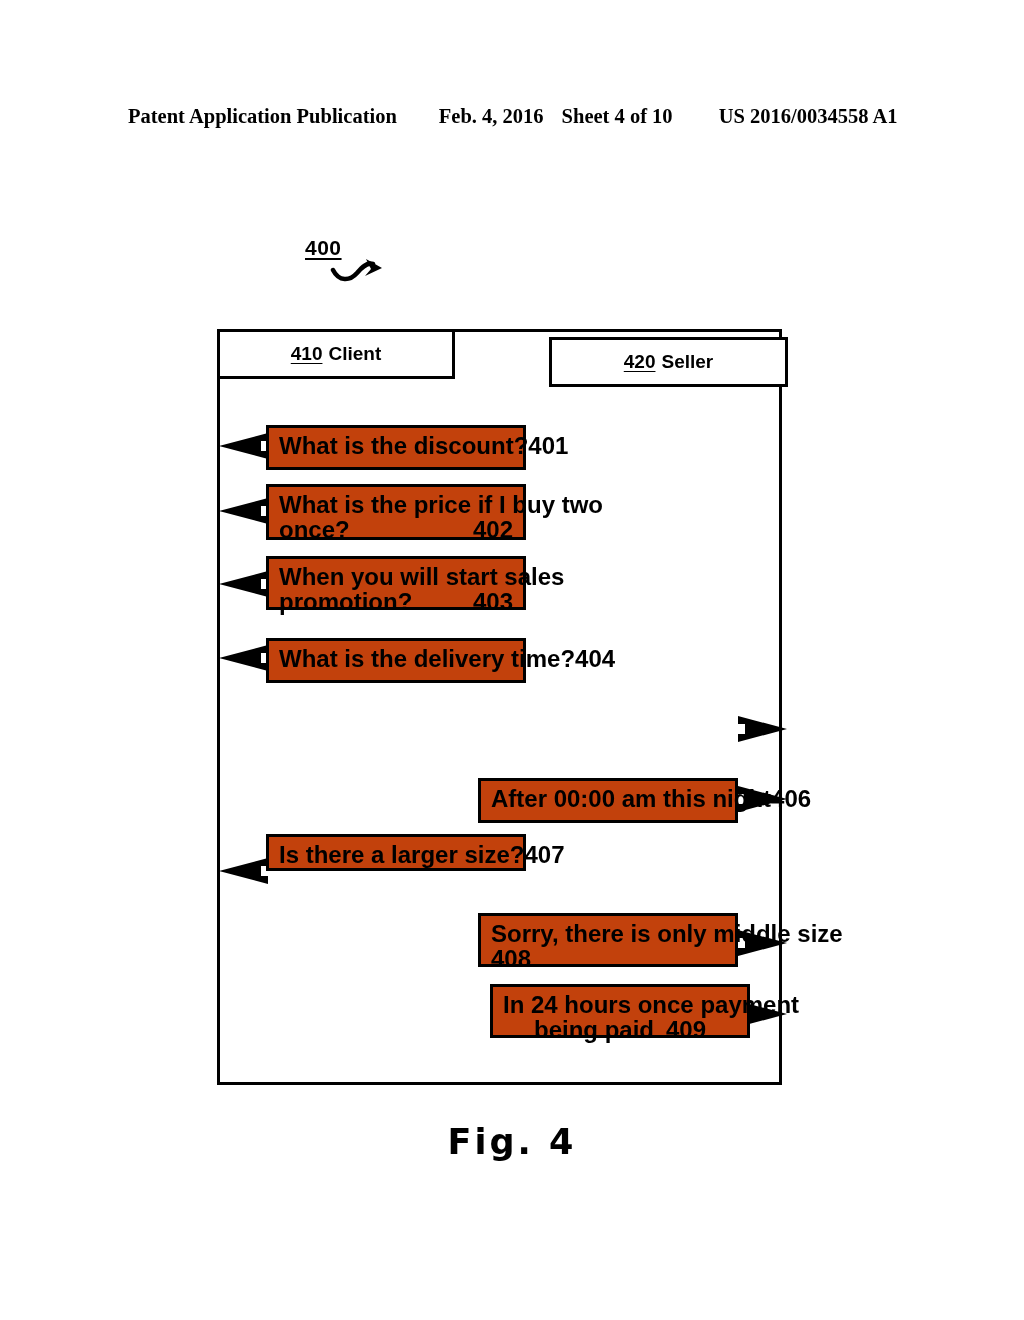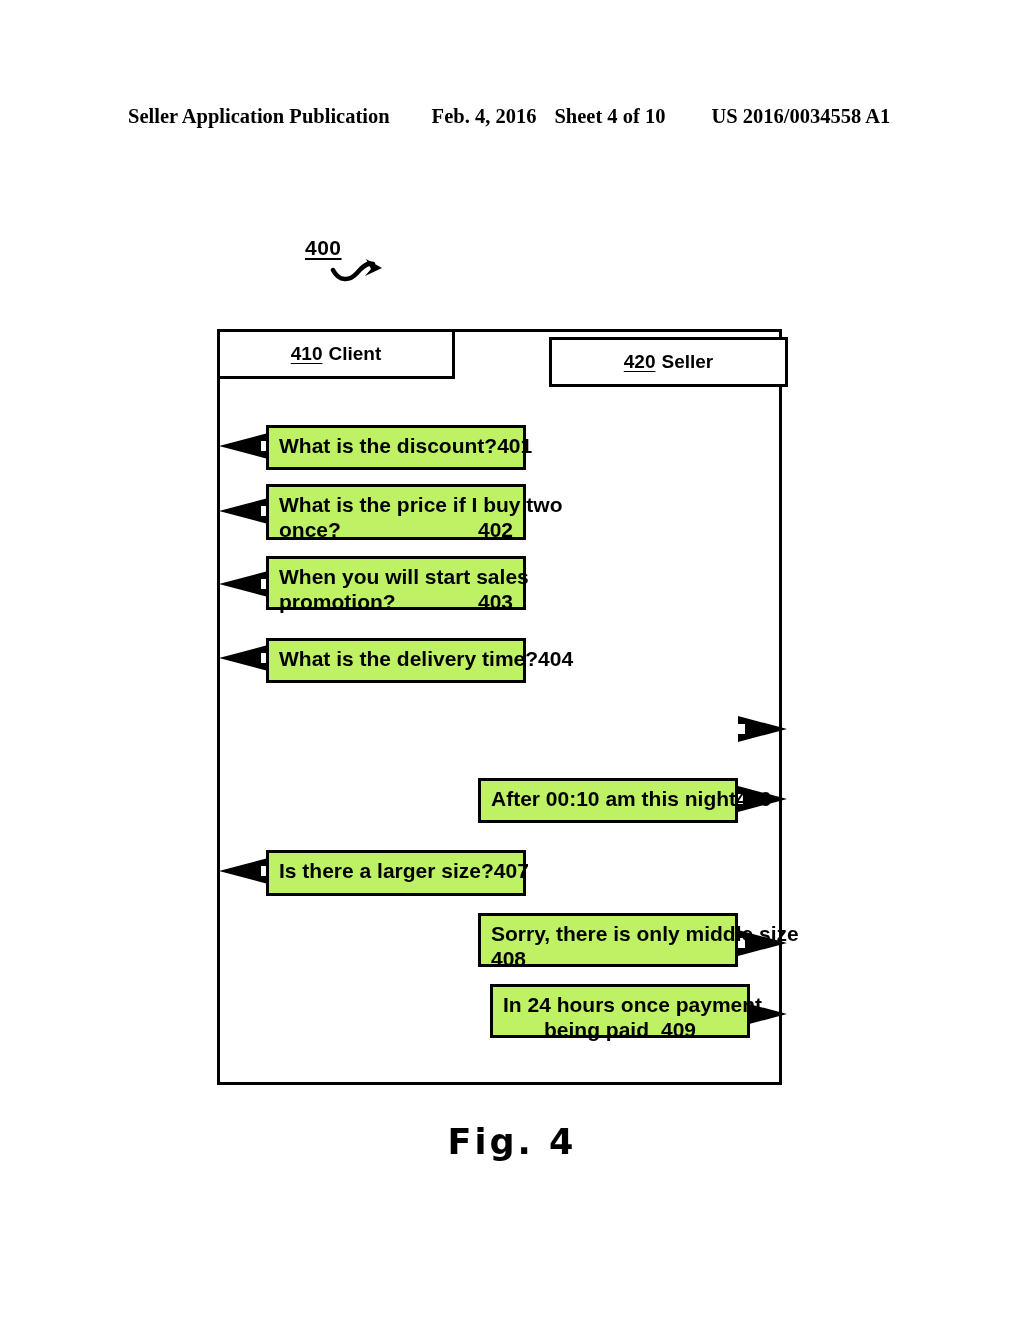--- a/index.html
+++ b/index.html
@@ -93,22 +93,22 @@
     left: 329px;
     width: 239px;
     margin-top: 8px;
   }
 
   
   .bubble {
     position: absolute;
     box-sizing: border-box;
     border: 3px solid #000;
-    background: #bef264;
-    font-size: 21px;
+    background: #c2410c;
+    font-size: 24px;
     font-weight: bold;
     padding: 5px 10px 6px 10px;
     line-height: 25px;
     white-space: nowrap;
   }
   .bubble .refnum {
     text-underline-offset: 3px;
   }
   
   .line-split {
@@ -143,21 +143,21 @@
     font-size: 35px;
     font-weight: bold;
     letter-spacing: 3px;
     font-family: "DejaVu Sans", sans-serif;
   }
 </style>
 </head>
 <body>
 
 <div class="page-header">
-  <span class="h-pub">Seller Application Publication</span>
+  <span class="h-pub">Patent Application Publication</span>
   <span class="h-date">Feb. 4, 2016</span>
   <span class="h-sheet">Sheet 4 of 10</span>
   <span class="h-pat">US 2016/0034558 A1</span>
 </div>
 
 <div class="fig-tag">400</div>
 <svg class="fig-arrow" viewBox="0 0 62 34">
   <path d="M3,18 C9,30 20,29 27,21 C32,15 37,10 43,12" fill="none" stroke="#000" stroke-width="4.5" stroke-linecap="round"></path>
   <path d="M52,16 L36,7 L41,17 L35,24 Z" fill="#000"></path>
 </svg>
@@ -217,29 +217,29 @@
 
   <svg class="tail" style="left:515px; top:379px; width:54px; height:36px;">
     <path d="M52,18 L3,5 L3,13 L10,13 L10,23 L3,23 L3,31 Z" fill="#000"></path>
   </svg>
 
   <svg class="tail" style="left:515px; top:449px; width:54px; height:36px;">
     <path d="M52,18 L3,5 L3,13 L10,13 L10,23 L3,23 L3,31 Z" fill="#000"></path>
   </svg>
   <div class="bubble" style="left:258px; top:446px; width:260px; height:45px;">
     <div class="line-split">
-      <span>After 00:10 am this night</span>
+      <span>After 00:00 am this night</span>
       <span class="refnum">406</span>
     </div>
   </div>
 
   <svg class="tail" style="left:-3px; top:521px; width:54px; height:36px;">
     <path d="M2,18 L51,5 L51,13 L44,13 L44,23 L51,23 L51,31 Z" fill="#000"></path>
   </svg>
-  <div class="bubble" style="left:46px; top:518px; width:260px; height:46px;">
+  <div class="bubble" style="left:46px; top:502px; width:260px; height:37px;">
     <div class="line-split">
       <span>Is there a larger size?</span>
       <span class="refnum">407</span>
     </div>
   </div>
 
   <svg class="tail" style="left:515px; top:593px; width:54px; height:36px;">
     <path d="M52,18 L3,5 L3,13 L10,13 L10,23 L3,23 L3,31 Z" fill="#000"></path>
   </svg>
   <div class="bubble" style="left:258px; top:581px; width:260px; height:54px;">

